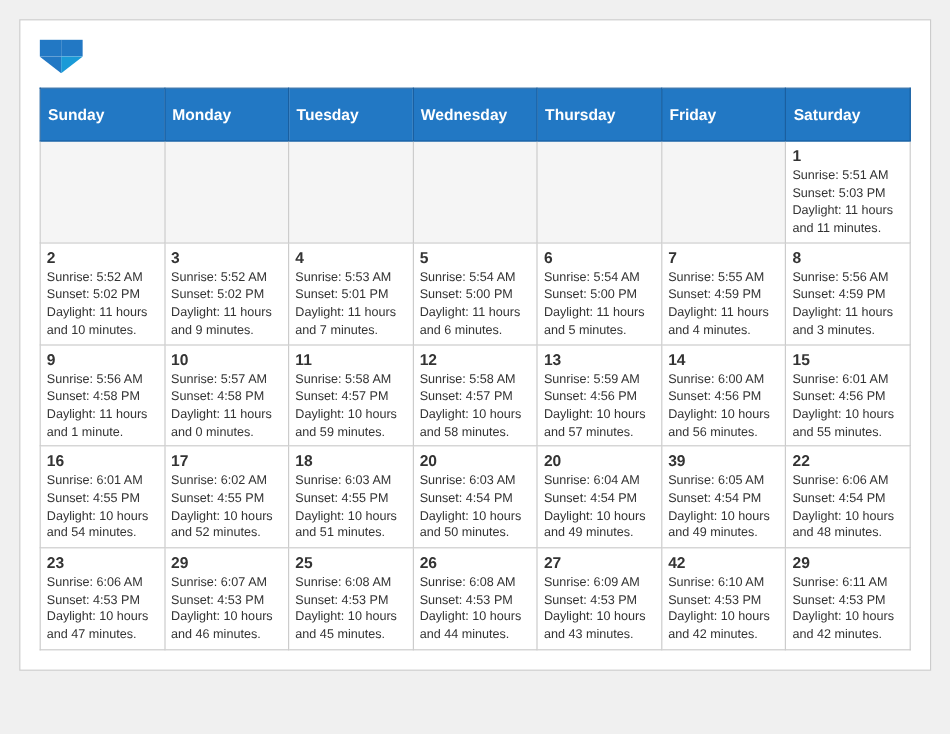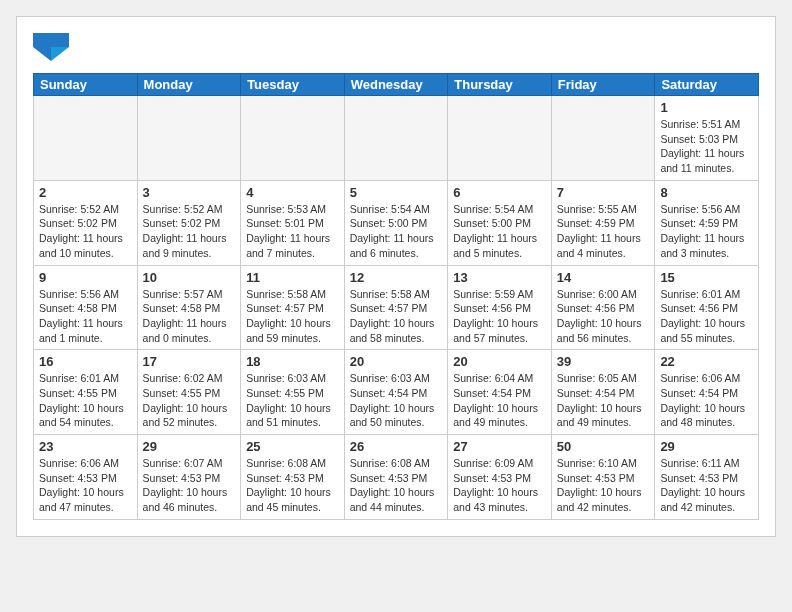--- a/index.html
+++ b/index.html
@@ -42,21 +42,21 @@
       font-size: 15px;
       color: #555;
     }
     .calendar {
       width: 100%;
       border-collapse: collapse;
     }
     .calendar th {
       background: #2278c4;
       color: white;
-      padding: 3px 6px;
+      padding: 14px 6px;
       font-size: 13px;
       font-weight: bold;
       text-align: left;
       border: 1px solid #1a5fa0;
     }
     .calendar td {
       border: 1px solid #ccc;
       vertical-align: top;
       padding: 4px 5px;
       width: 14.28%;
@@ -290,21 +290,21 @@
 Sunset: 4:53 PM
 Daylight: 10 hours and 44 minutes.</div>
           </td>
           <td>
             <div class="day-number">27</div>
             <div class="day-info">Sunrise: 6:09 AM
 Sunset: 4:53 PM
 Daylight: 10 hours and 43 minutes.</div>
           </td>
           <td>
-            <div class="day-number">50</div>
+            <div class="day-number">42</div>
             <div class="day-info">Sunrise: 6:10 AM
 Sunset: 4:53 PM
 Daylight: 10 hours and 42 minutes.</div>
           </td>
           <td>
             <div class="day-number">29</div>
             <div class="day-info">Sunrise: 6:11 AM
 Sunset: 4:53 PM
 Daylight: 10 hours and 42 minutes.</div>
           </td>

